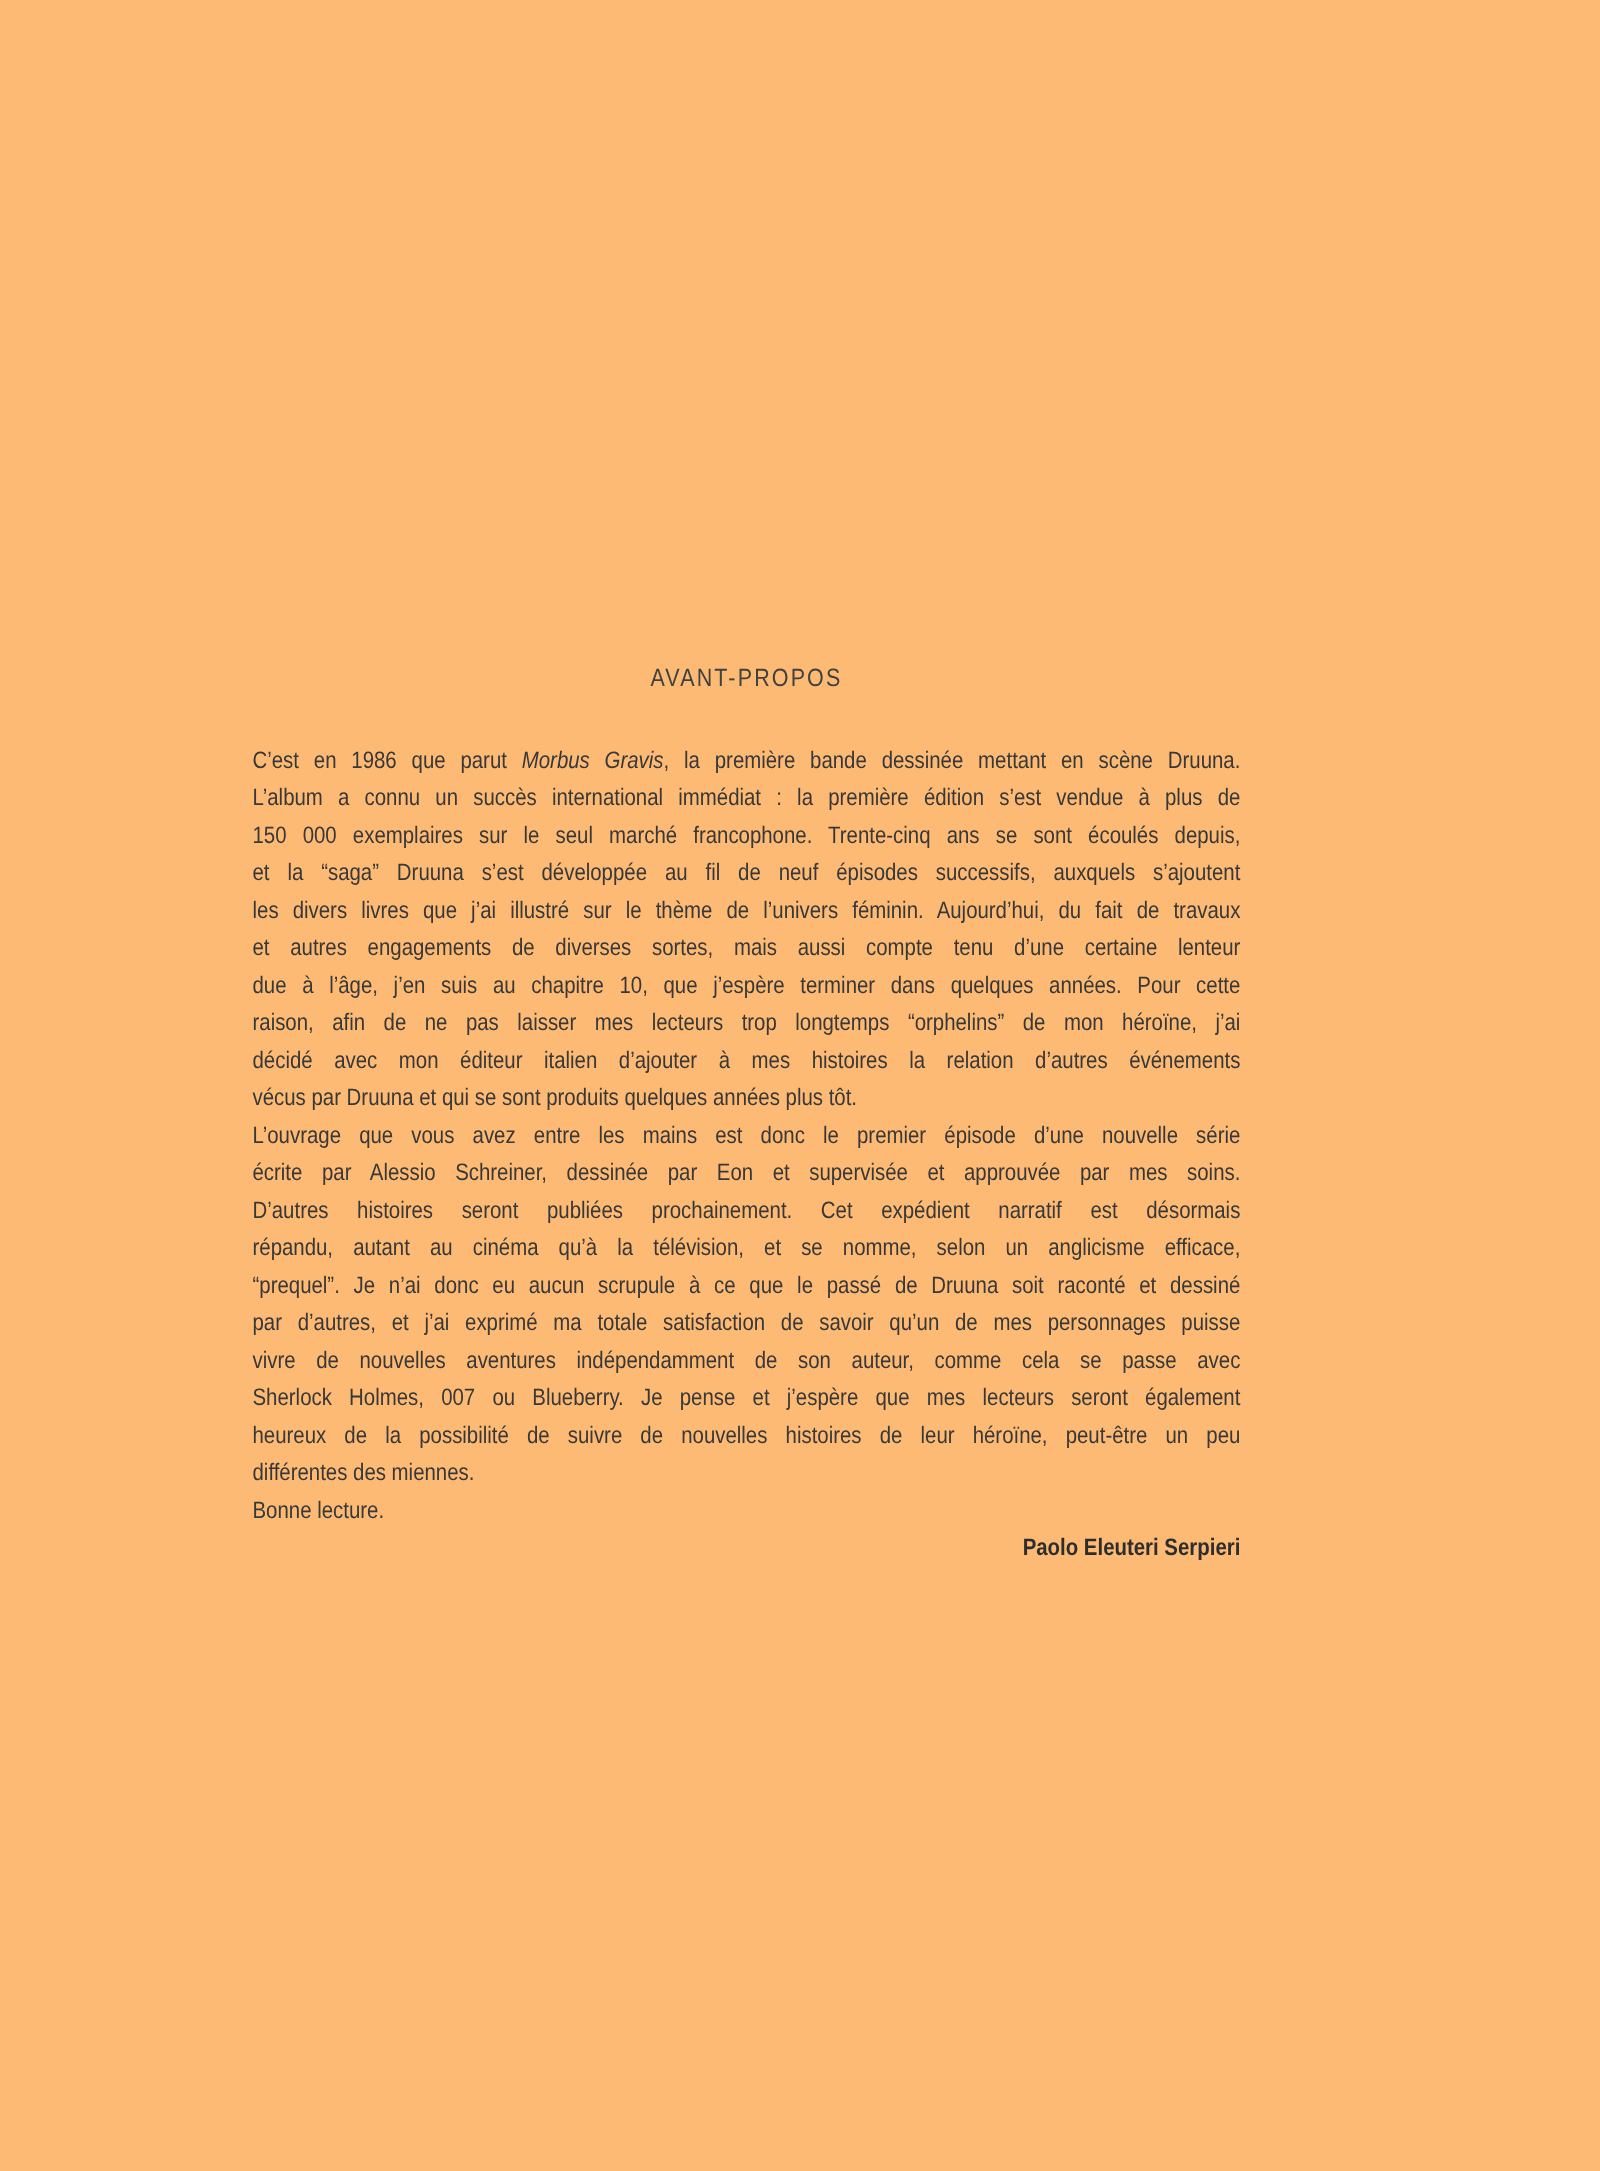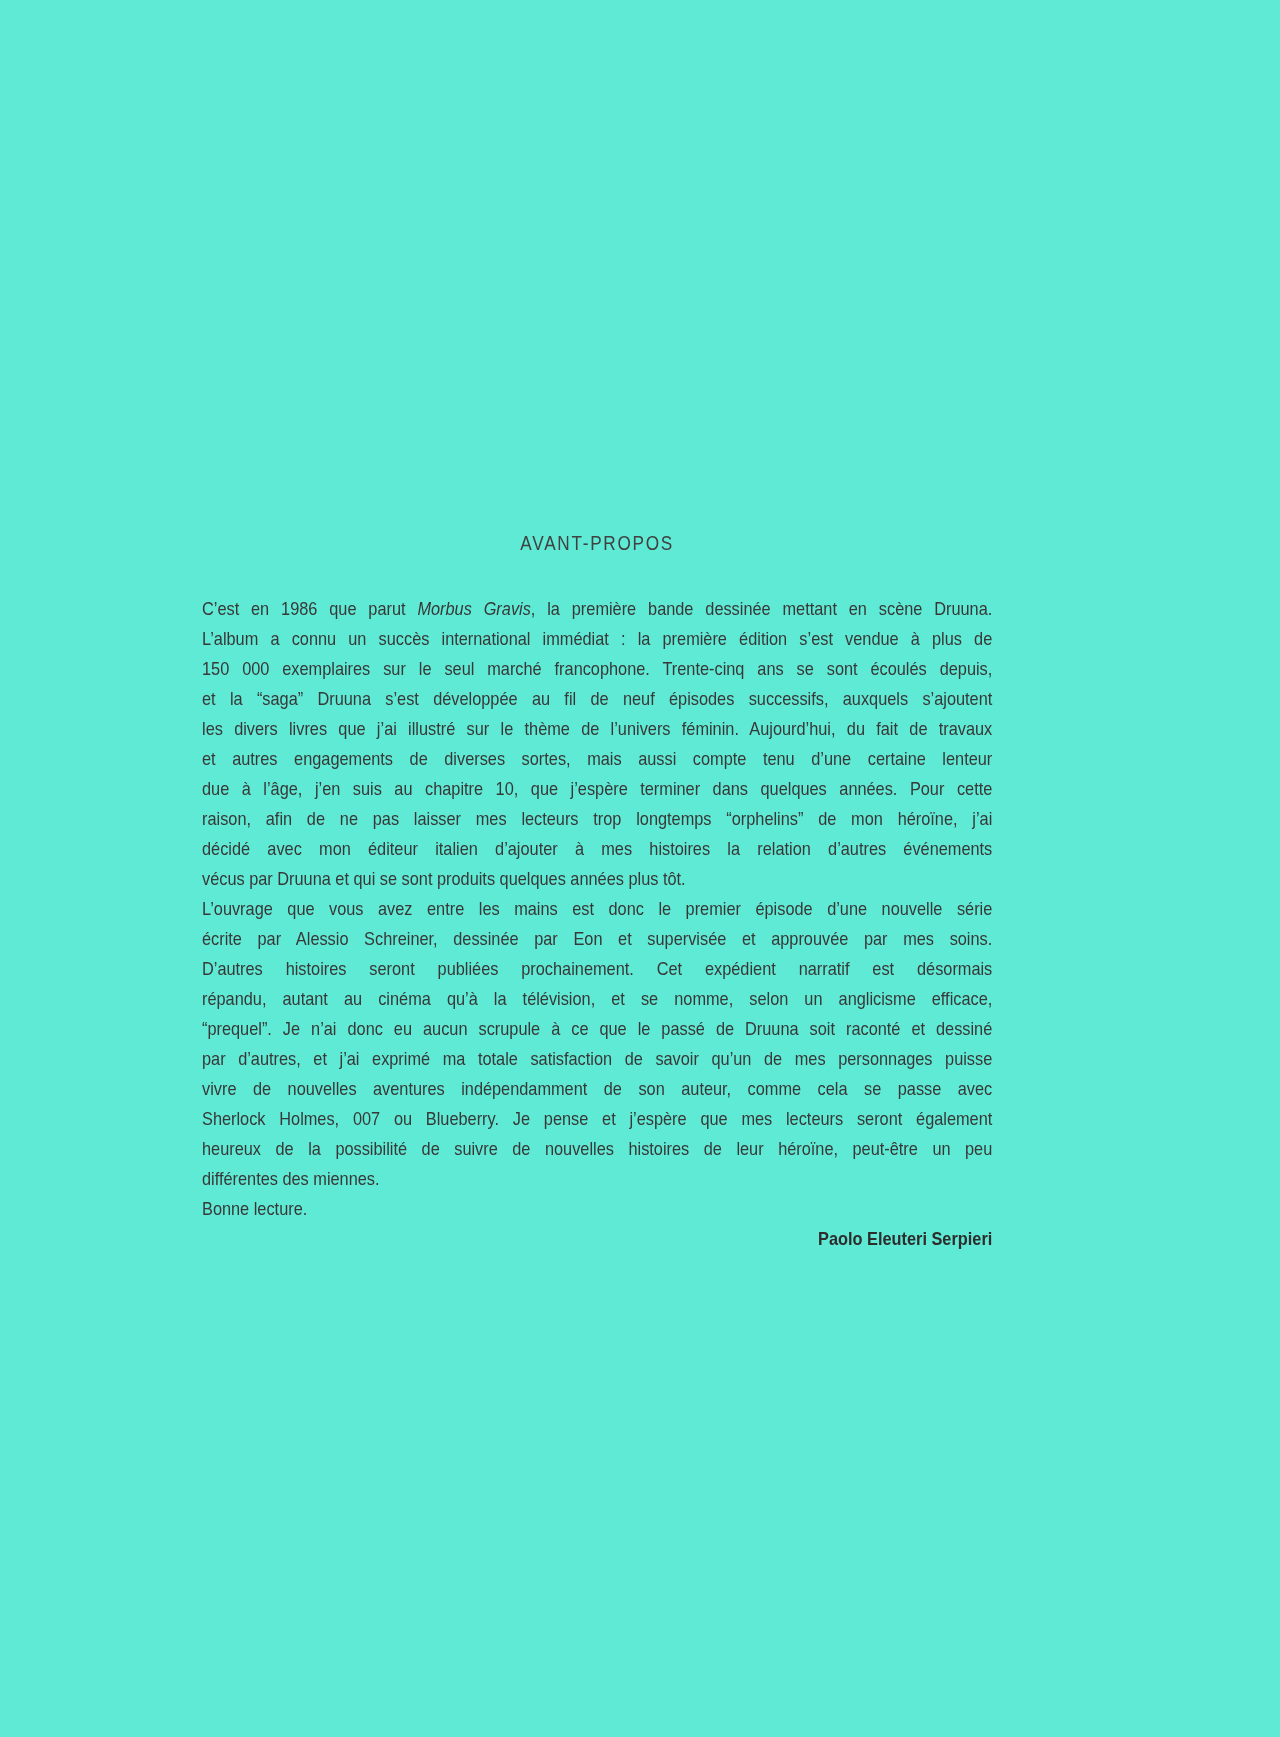--- a/index.html
+++ b/index.html
@@ -4,21 +4,21 @@
 <style>
   html, body {
     margin: 0;
     padding: 0;
     background: #ffffff;
   }
   .page {
     position: relative;
     width: 1280px;
     height: 1737px;
-    background: #5eead4;
+    background: #fdba74;
     overflow: hidden;
     font-family: "Liberation Sans", sans-serif;
   }
   
   .column {
     position: absolute;
     left: 202px;
     top: 0;
     width: 920px;
     transform: scaleX(0.859);

